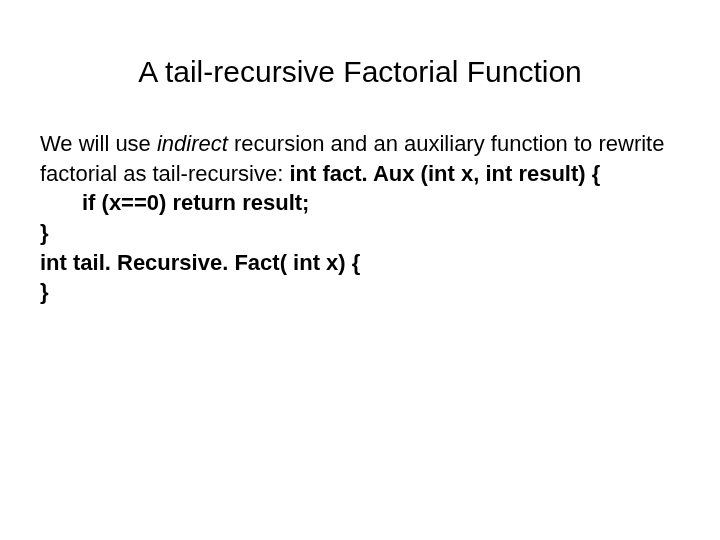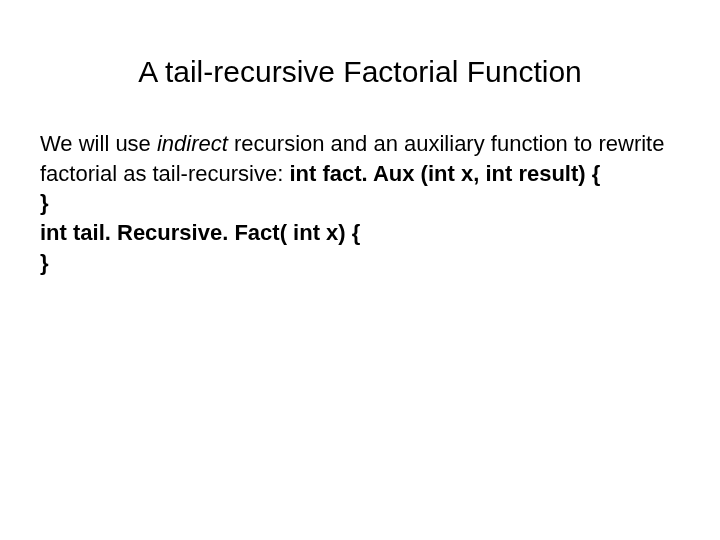--- a/index.html
+++ b/index.html
@@ -45,17 +45,18 @@
 <body>
 
 <div class="slide">
   <div class="title">A tail-recursive Factorial Function</div>
 
   <div class="body">
     <div class="intro">
       <span>We will use </span><span class="italic">indirect</span><span> recursion and an auxiliary function to rewrite factorial as tail-recursive: </span><span class="bold">int fact. Aux (int x, int result) {</span>
     </div>
 
+    <div class="bold indent2">if (x==0) return result;</div>
     <div class="bold">}</div>
     <div class="bold">int tail. Recursive. Fact( int x) {</div>
     <div class="bold">}</div>
   </div>
 </div>
 
 </body></html>

